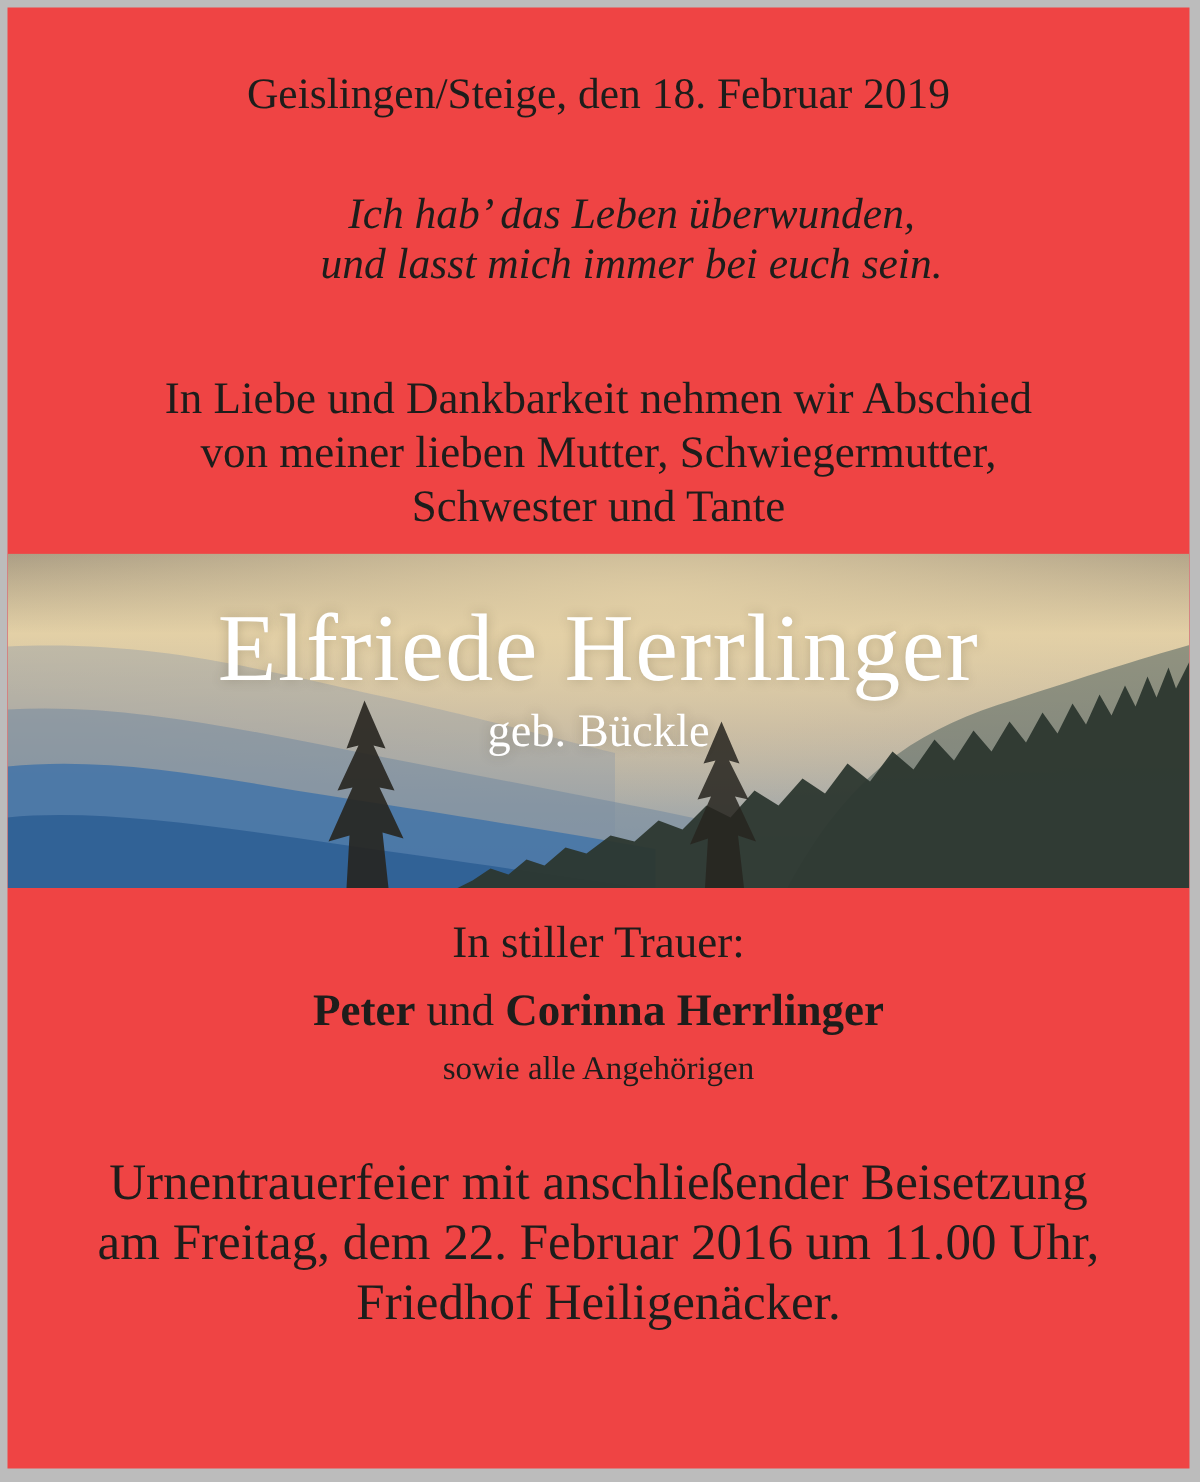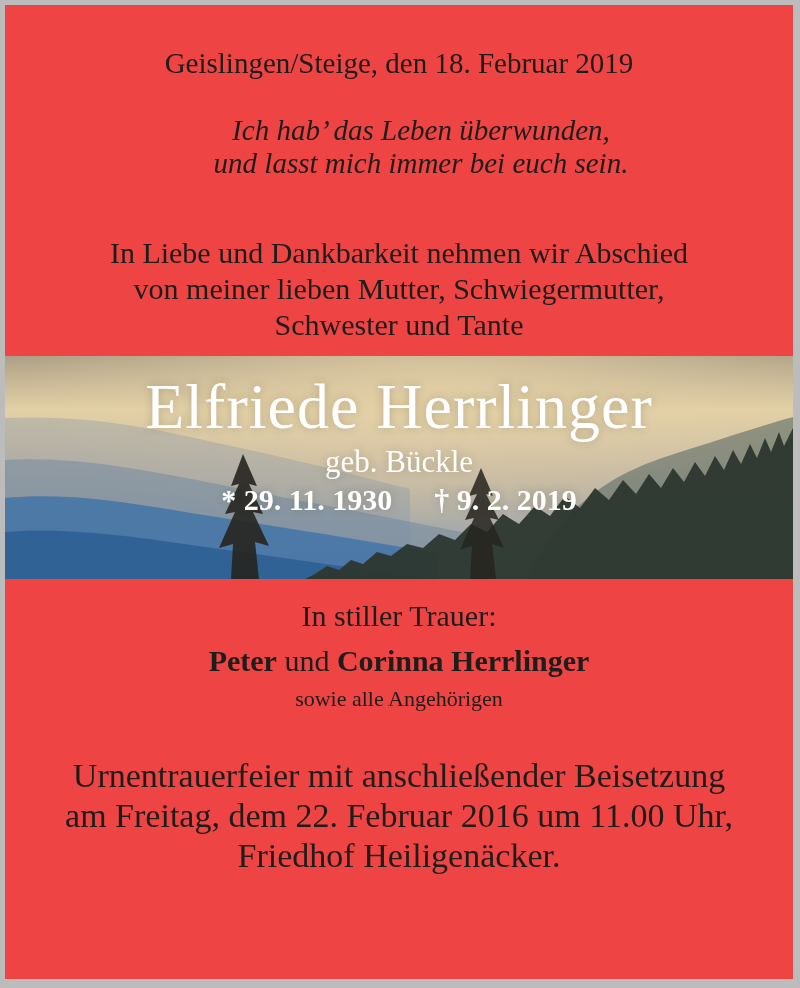--- a/index.html
+++ b/index.html
@@ -23,25 +23,25 @@
     width: 800px; height: 988px; box-sizing: border-box;
     border: 5px solid var(--page-border);
     border-right-width: 7px; border-bottom-width: 9px;
     background: #ef4444;
     color: var(--text);
     font-family: Liberation Serif, serif;
     overflow: hidden;
   }
   .center { text-align: center; }
   .dateline { margin-top: 42px; font-size: 29px; line-height: 33px; }
-  .poem { margin-top: 34px; font-style: italic; font-size: 29px; line-height: 33px; padding-left: 44px; }
+  .poem { margin-top: 47px; font-style: italic; font-size: 29px; line-height: 33px; padding-left: 44px; }
   .intro { margin-top: 55px; font-size: 30px; line-height: 36px; }
   .banner { margin-top: 13px; height: 223px; position: relative; overflow: hidden; }
   .banner-art { position: absolute; left: 0; top: 0; width: 100%; height: 100%; display: block; }
-  .banner-textblock { position: relative; padding-top: 13px; color: var(--banner-text);
+  .banner-textblock { position: relative; padding-top: 25px; color: var(--banner-text);
     text-shadow: 0 0 8px rgba(60,50,30,0.25); }
   .banner-name { font-size: 64px; line-height: 75px; font-weight: normal; letter-spacing: 1px; }
   .banner-maiden { font-size: 31px; line-height: 36px; }
   .banner-dates { font-size: 30px; line-height: 36px; font-weight: bold; margin-top: 2px; }
   .banner-dates span { margin: 0 21px; }
   .trauer-heading { margin-top: 20px; font-size: 30px; line-height: 34px; }
   .mourners { margin-top: 9px; font-size: 30px; line-height: 38px; }
   .mourners .strong { font-weight: bold; }
   .relatives { font-size: 22px; line-height: 38px; }
   .ceremony { margin-top: 38px; font-size: 34px; line-height: 40px; }
@@ -107,23 +107,20 @@
            L618,124 L604,144 L590,132 L575,152 L560,140 L545,160 L530,150 L514,168 L498,158
            L482,176 L466,168 L450,184 L434,178 L418,192 L402,188 L386,200 L372,196 L358,208
            L346,204 L334,214 L322,210 L310,218 L300,223 Z"></path>
 
       <polygon class="f-tree" opacity="0.9" points="238,98 252,130 244,128 258,158 248,156 264,190 250,186 254,223 226,223 228,188 214,192 230,156 220,158 234,128 226,130"></polygon>
       <polygon class="f-tree" opacity="0.85" points="476,112 488,140 481,138 494,164 485,162 499,192 487,188 491,223 465,223 467,190 455,194 469,162 460,164 472,138 464,140"></polygon>
     </svg>
     <div class="banner-textblock center">
       <div class="banner-name">Elfriede Herrlinger</div>
       <div class="banner-maiden">geb. Bückle</div>
-      <div class="banner-dates">
-        <span>* 29. 11. 1930</span><span>† 9. 2. 2019</span>
-      </div>
     </div>
   </div>
 
   <div class="trauer-heading center">In stiller Trauer:</div>
 
   <div class="mourners center">
     <span class="strong">Peter</span>
     <span>und</span>
     <span class="strong">Corinna Herrlinger</span>
   </div>

